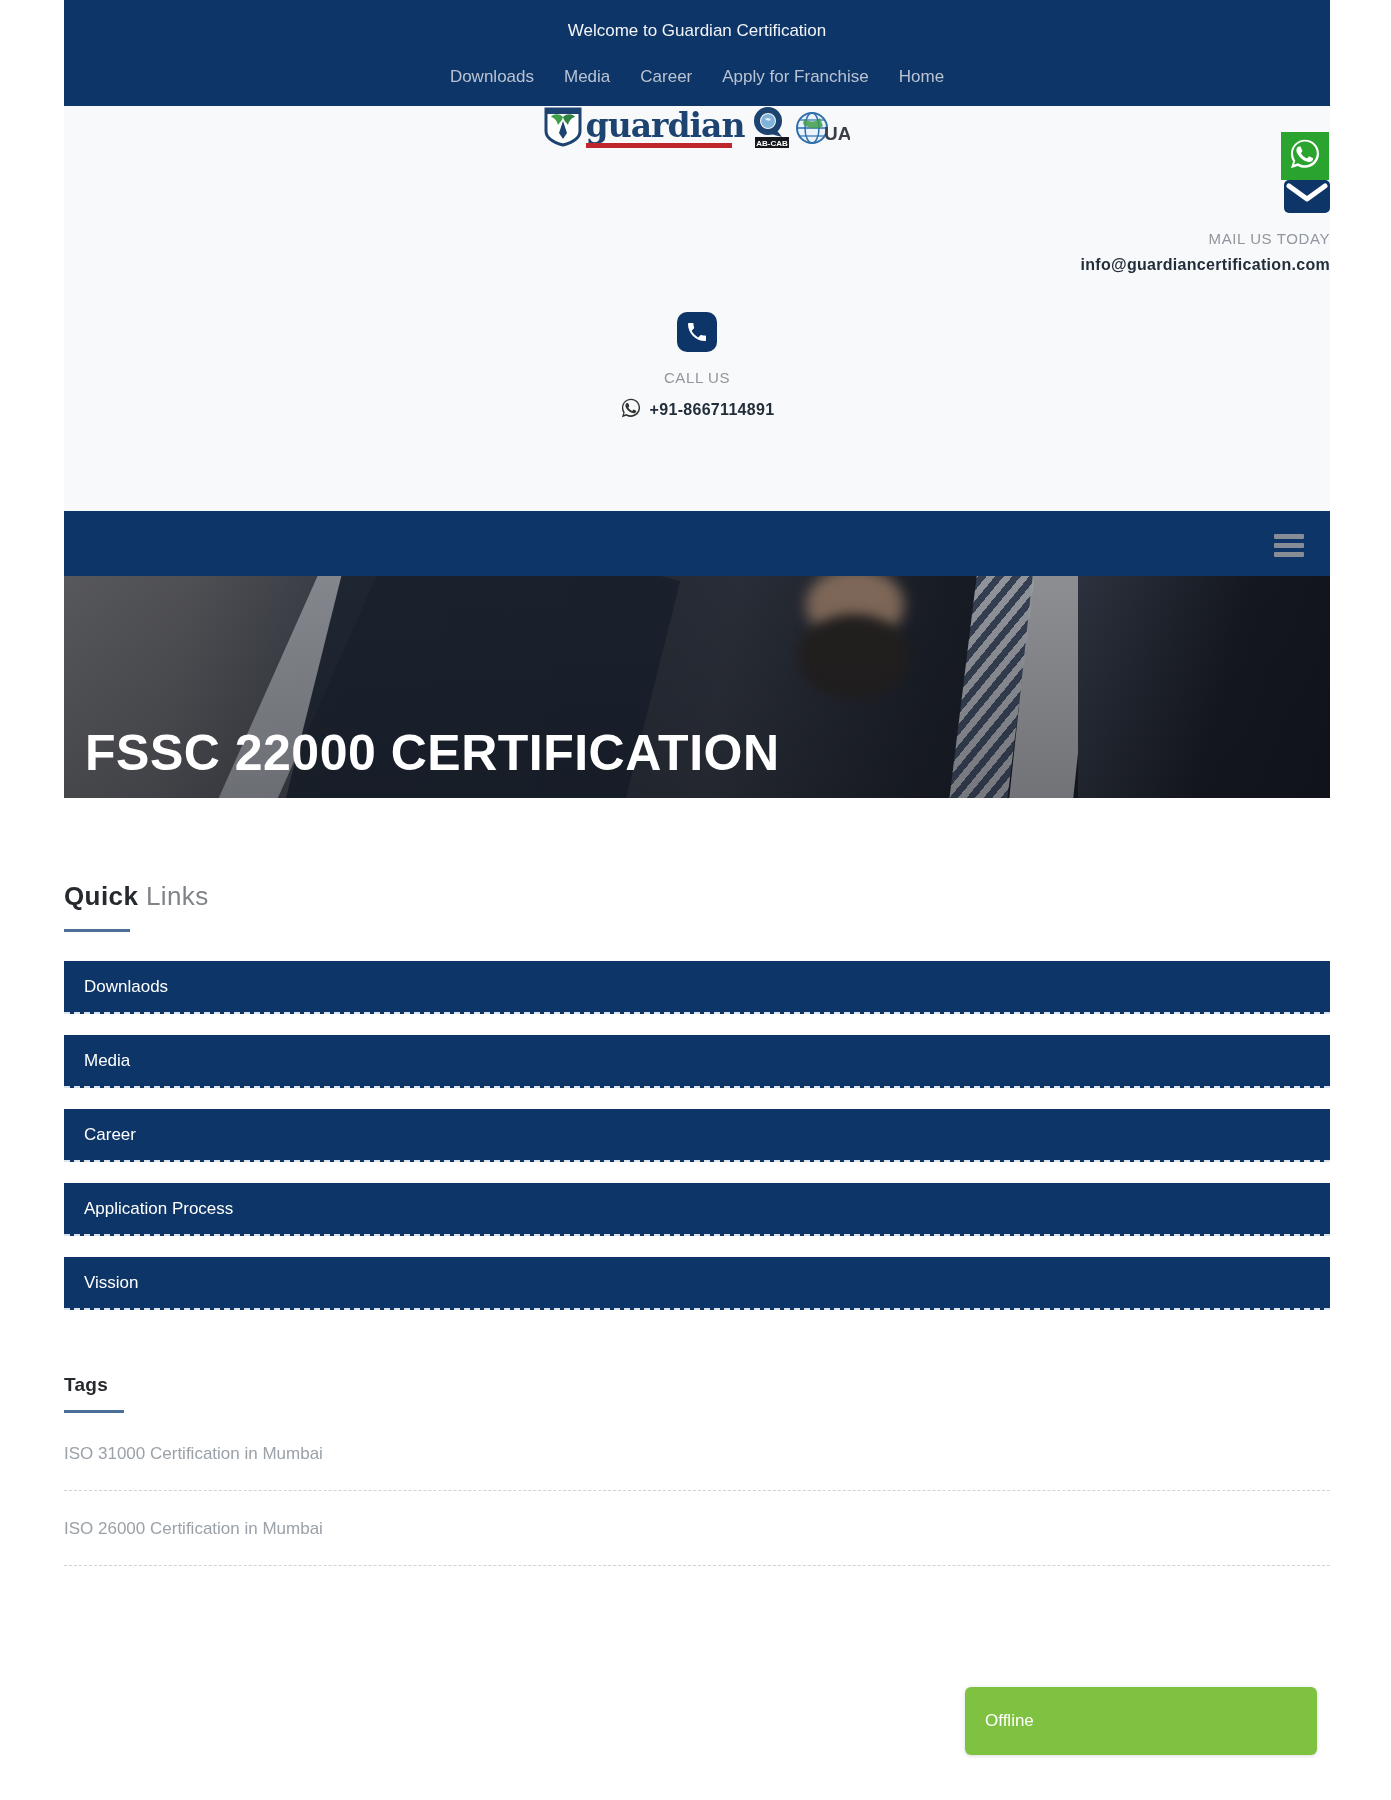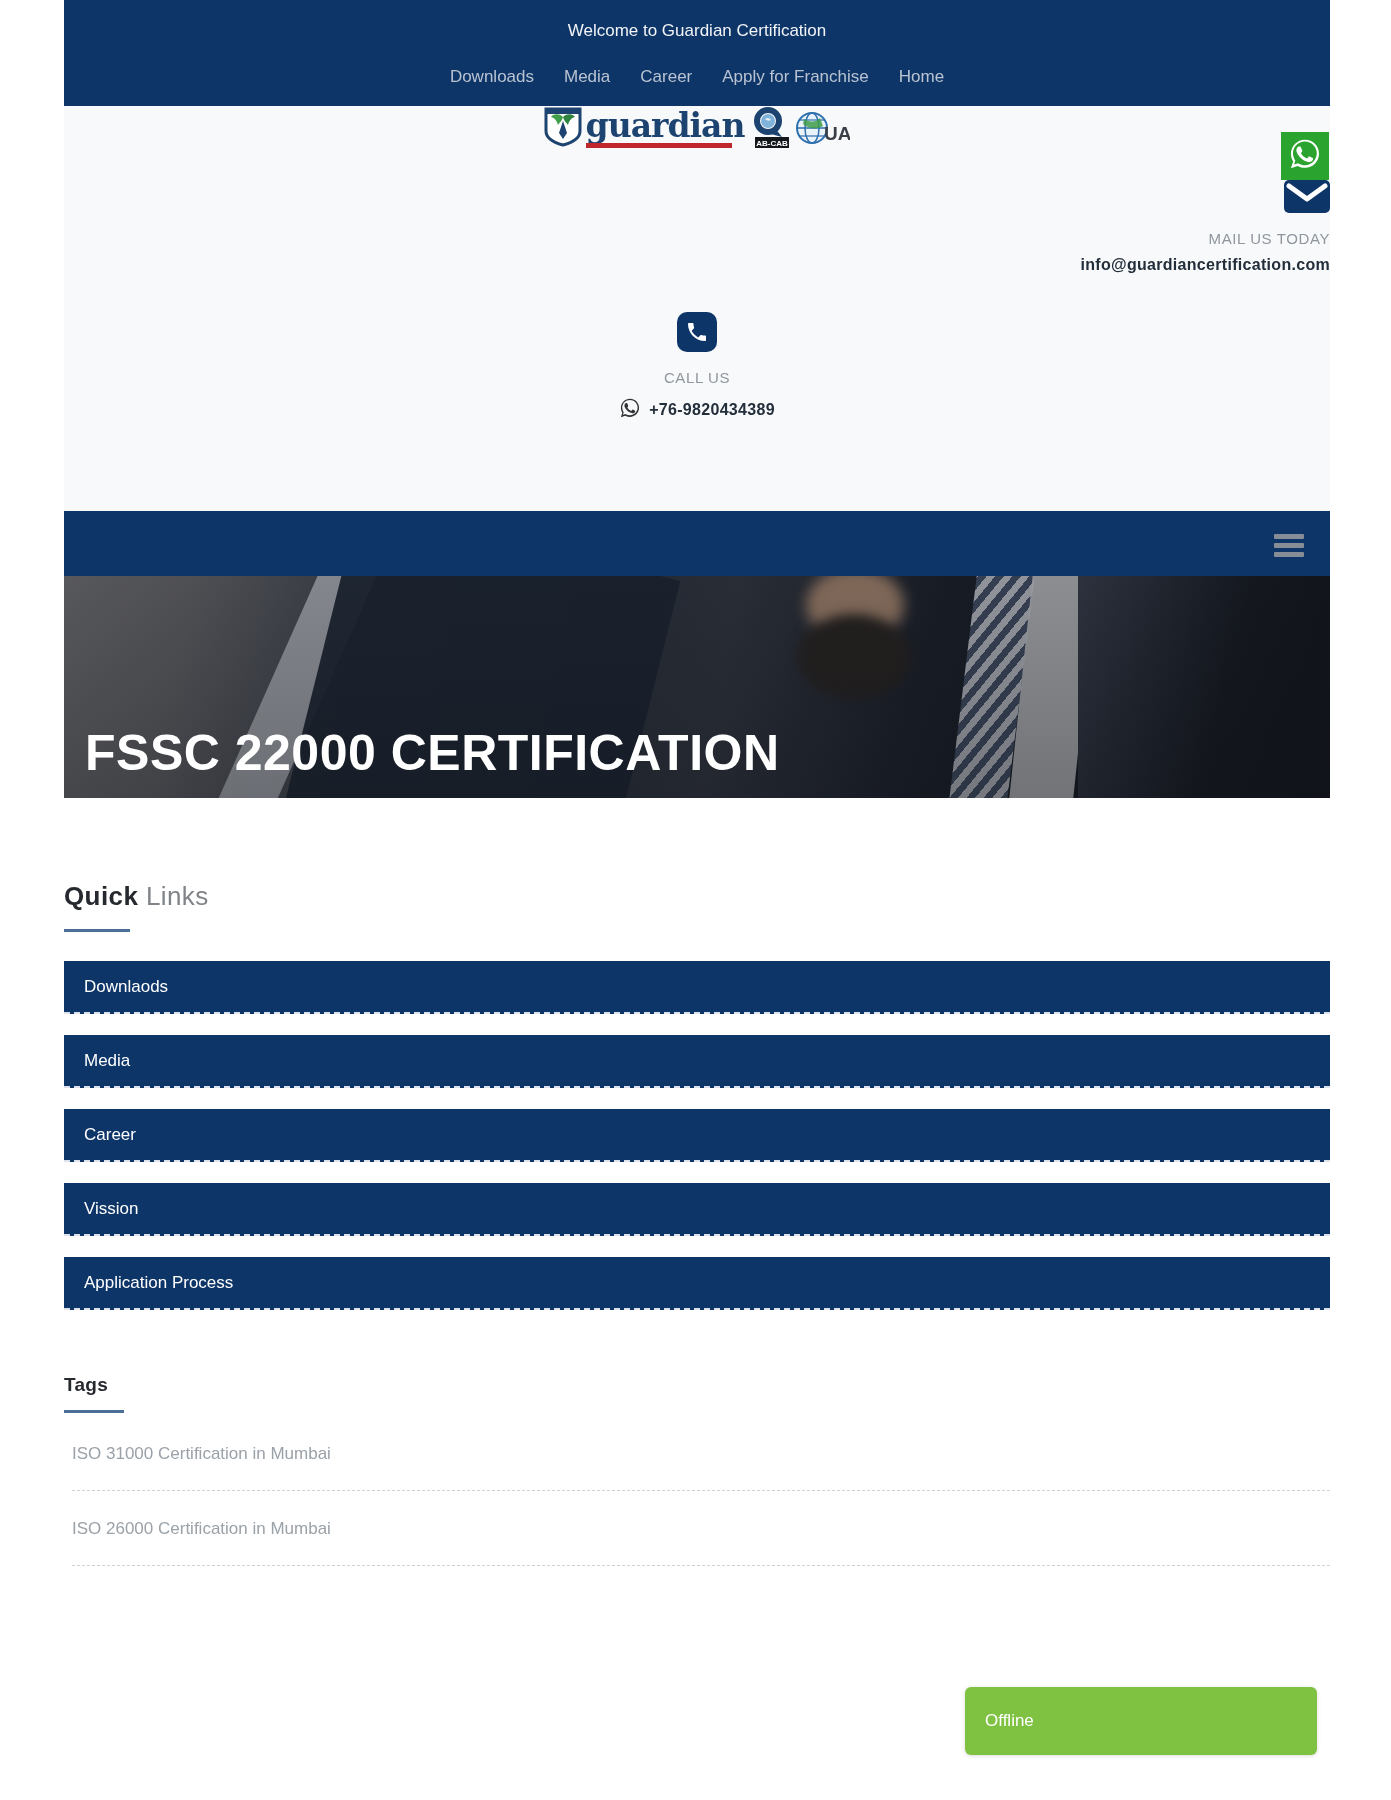--- a/index.html
+++ b/index.html
@@ -60,21 +60,21 @@
   .section-title{margin-top:83px;font-size:26px;letter-spacing:.4px;}
   .t-dark{color:var(--dark-text);font-weight:bold;}
   .t-gray{color:#808488;font-weight:normal;}
   .title-underline{width:66px;height:3px;background:var(--steel);margin-top:17px;}
   .title-underline.small{width:60px;margin-top:14px;}
 
   .ql-list{margin-top:29px;}
   .ql-btn{display:block;height:53px;line-height:51px;background:var(--navy);color:#fff;font-size:17px;padding-left:20px;margin-bottom:21px;border-bottom:2px dashed #dde3ea;text-decoration:none;cursor:pointer;}
 
   .tags-title{margin-top:64px;font-size:19px;font-weight:bold;color:var(--dark-text);letter-spacing:.3px;}
-  .tag-list{margin-top:3px;margin-left:8px;}
+  .tag-list{margin-top:3px;}
   .tag-item{display:block;padding:28px 0 26px 0;border-bottom:1px dashed #d2d2d2;color:#9aa1a8;font-size:17px;text-decoration:none;cursor:pointer;}
 
   
   .offline-btn{position:absolute;left:965px;top:1687px;width:352px;height:68px;background:var(--offline-green);border-radius:6px;display:flex;align-items:center;padding-left:20px;color:#fff;font-size:17px;cursor:pointer;z-index:20;box-shadow:0 1px 4px rgba(0,0,0,.15);}
 </style>
 </head>
 <body>
 
 <div class="page">
 
@@ -149,21 +149,21 @@
           </svg>
         </div>
         <div class="contact-label">CALL US</div>
         <div class="phone-row">
           <span>
             <svg width="22" height="22" viewBox="0 0 32 32">
               <path fill="#333" d="M16 2.7C8.7 2.7 2.8 8.6 2.8 15.9c0 2.6.8 5 2.1 7.1L2.7 29.3l6.5-2.1c2 1.2 4.3 1.8 6.8 1.8 7.3 0 13.2-5.9 13.2-13.2S23.3 2.7 16 2.7zm0 24c-2.2 0-4.3-.6-6.1-1.7l-.4-.3-3.8 1.2 1.2-3.7-.3-.4c-1.2-1.9-1.9-4.1-1.9-6.4 0-6.1 5-11.1 11.2-11.1s11.2 5 11.2 11.1-5 11.2-11.1 11.2z"></path>
               <path fill="#333" d="M12.1 9.6c-.3-.7-.6-.7-.9-.7h-.8c-.3 0-.7.1-1.1.5s-1.4 1.3-1.4 3.2 1.4 3.7 1.6 4 2.7 4.3 6.6 5.9c3.3 1.3 3.9 1 4.6 1s2.3-.9 2.6-1.8.3-1.7.2-1.8-.3-.2-.7-.4-2.3-1.1-2.6-1.2-.6-.2-.8.2-.9 1.2-1.1 1.4-.4.3-.8.1-1.6-.6-3.1-1.9c-1.1-1-1.9-2.3-2.1-2.6s0-.6.2-.8.4-.4.5-.7c.2-.2.2-.4.4-.7s.1-.5 0-.7-.8-2-1.2-2.8z"></path>
             </svg>
           </span>
-          <a class="contact-value" style="margin-top:0">+76-9820434389</a>
+          <a class="contact-value" style="margin-top:0">+91-8667114891</a>
         </div>
       </div>
     </div>
 
     <div class="navbar">
       <div class="hamburger">
         <span></span>
           <span></span>
           <span></span>
       </div>
@@ -181,22 +181,22 @@
       <h1 class="hero-title">FSSC 22000 CERTIFICATION</h1>
     </div>
 
     <section>
       <h2 class="section-title"><span class="t-dark">Quick</span> <span class="t-gray">Links</span></h2>
       <div class="title-underline"></div>
       <div class="ql-list">
           <a class="ql-btn">Downlaods</a>
           <a class="ql-btn">Media</a>
           <a class="ql-btn">Career</a>
+          <a class="ql-btn">Application Process</a>
           <a class="ql-btn">Vission</a>
-          <a class="ql-btn">Application Process</a>
         </div>
     </section>
 
     <section>
       <h3 class="tags-title">Tags</h3>
       <div class="title-underline small"></div>
       <div class="tag-list">
           <a class="tag-item">ISO 31000 Certification in Mumbai</a>
           <a class="tag-item">ISO 26000 Certification in Mumbai</a>
         </div>

